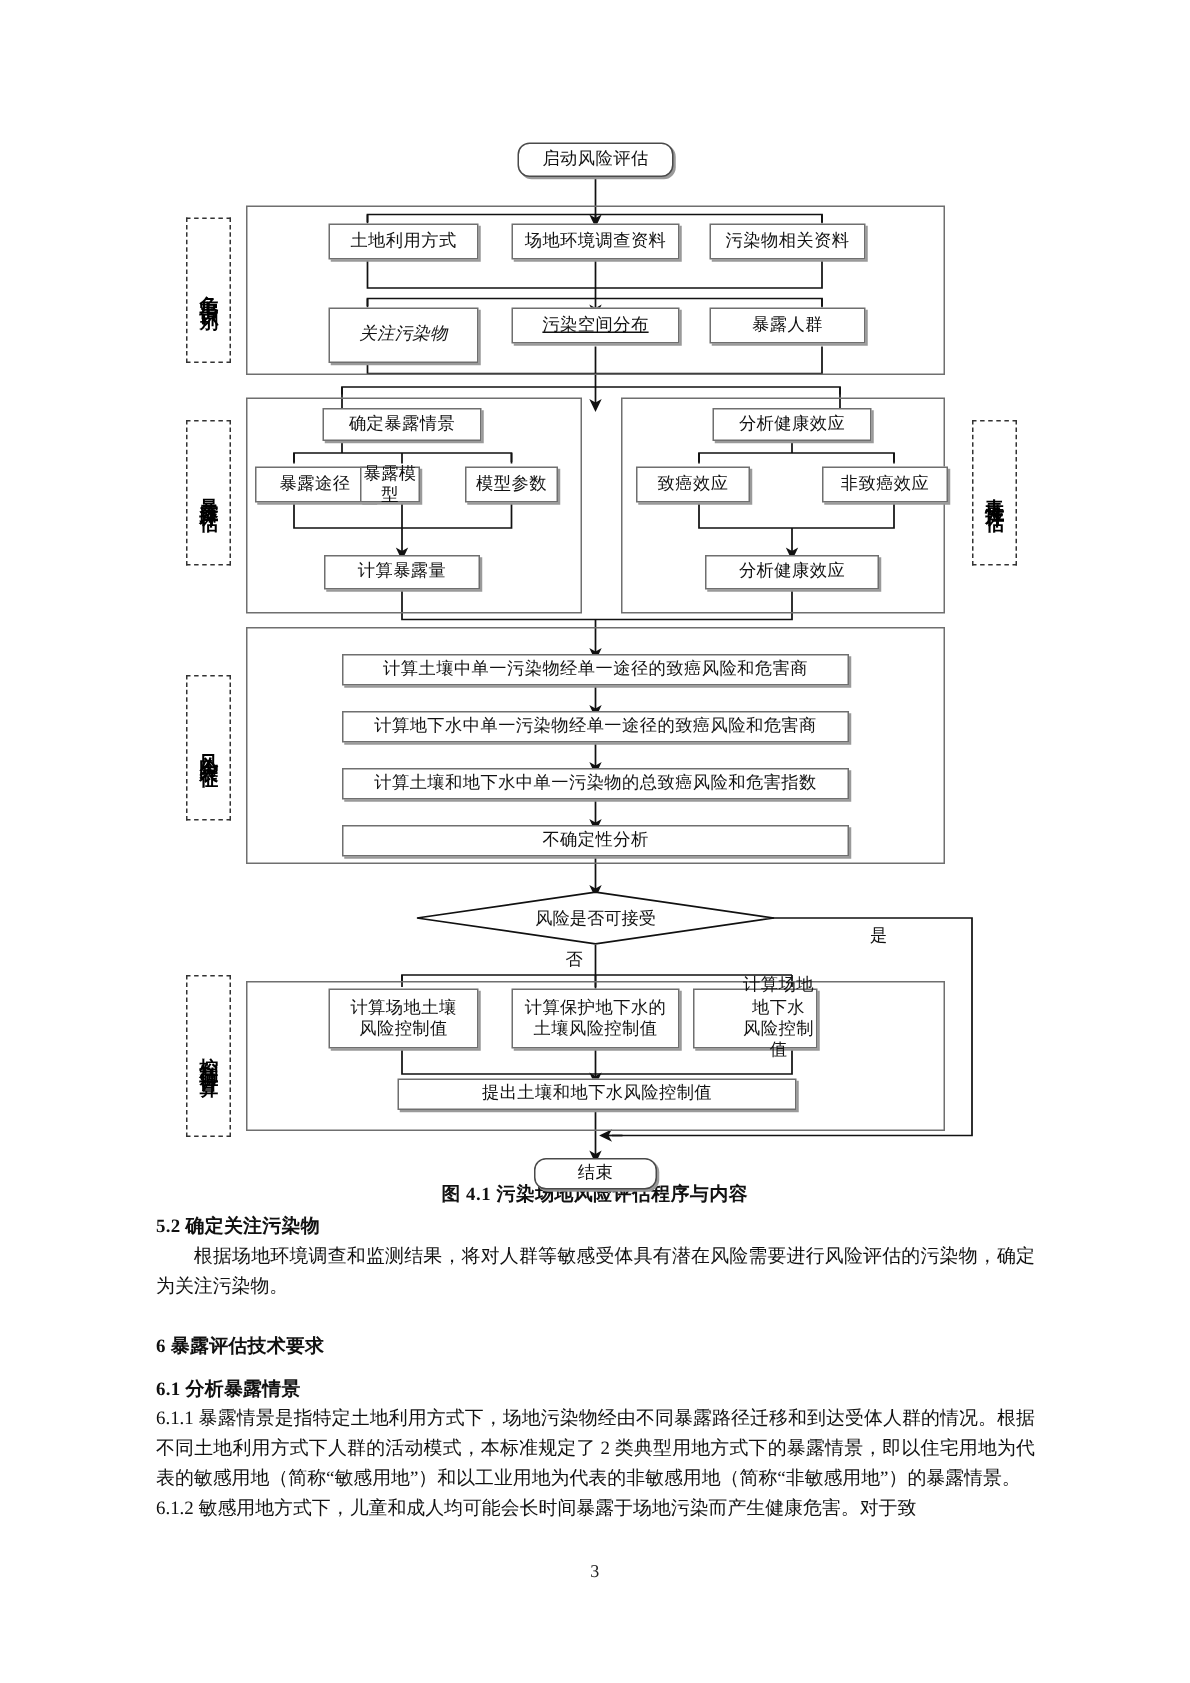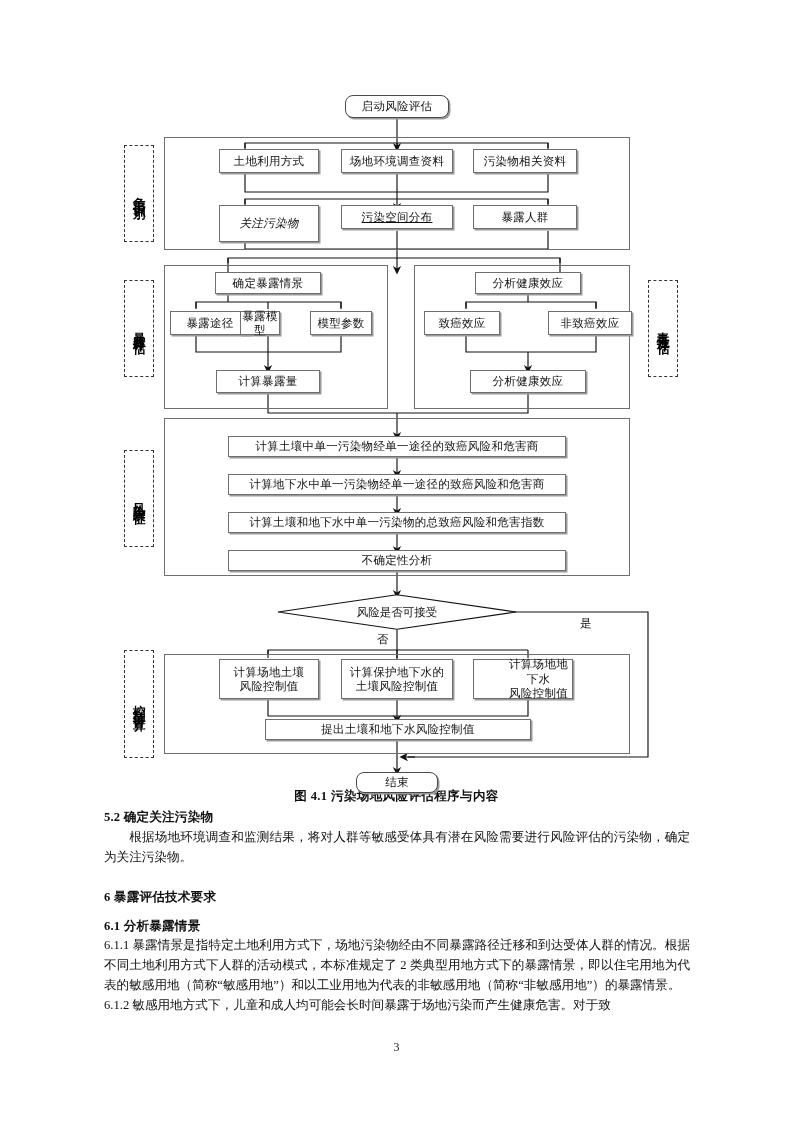--- a/index.html
+++ b/index.html
@@ -275,21 +275,21 @@
     </div>
 
     <div class="node shadow" style="left:219px;top:659px;width:100px;height:40px;white-space:pre-line;">
       <span>计算场地土壤
 风险控制值</span>
     </div>
     <div class="node shadow" style="left:341px;top:659px;width:112px;height:40px;white-space:pre-line;">
       <span>计算保护地下水的
 土壤风险控制值</span>
     </div>
-    <div class="node shadow" style="left:473px;top:659px;width:100px;height:40px;white-space:pre-line;padding-left:31px;">
+    <div class="node shadow" style="left:462px;top:659px;width:83px;height:40px;white-space:pre-line;padding-left:31px;">
       <span>计算场地地下水
 风险控制值</span>
     </div>
     <div class="node shadow" style="left:265px;top:719px;width:266px;height:21px;">
       <span>提出土壤和地下水风险控制值</span>
     </div>
 
     <div class="node rounded" style="left:356px;top:772px;width:82px;height:21px;">
       <span>结束</span>
     </div>

